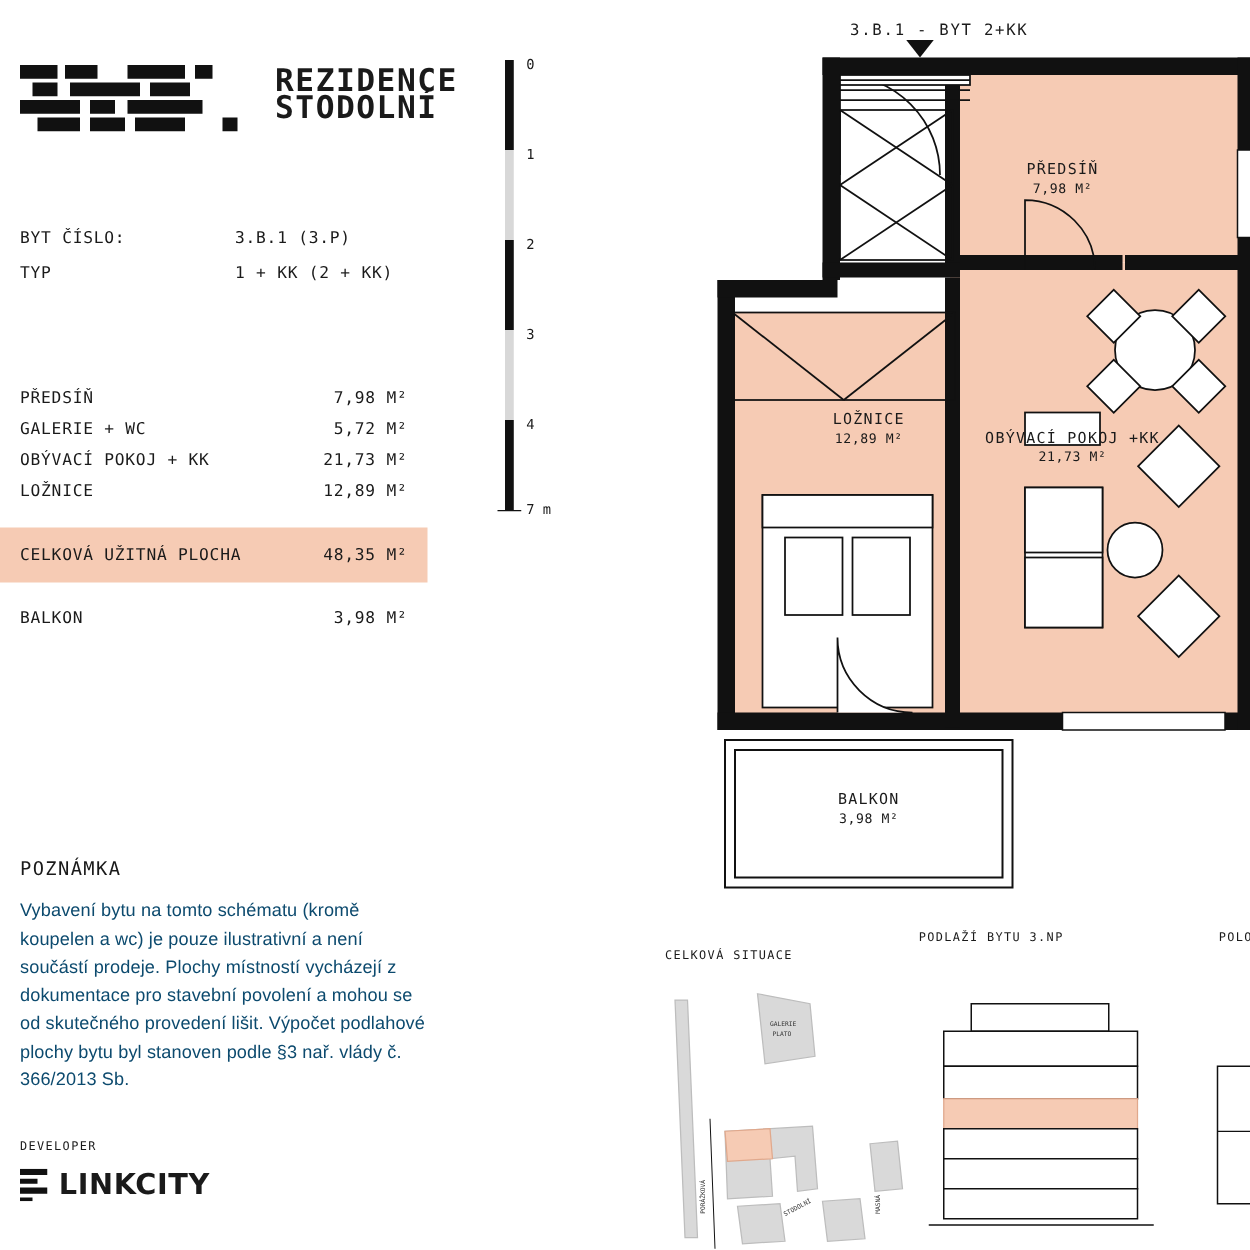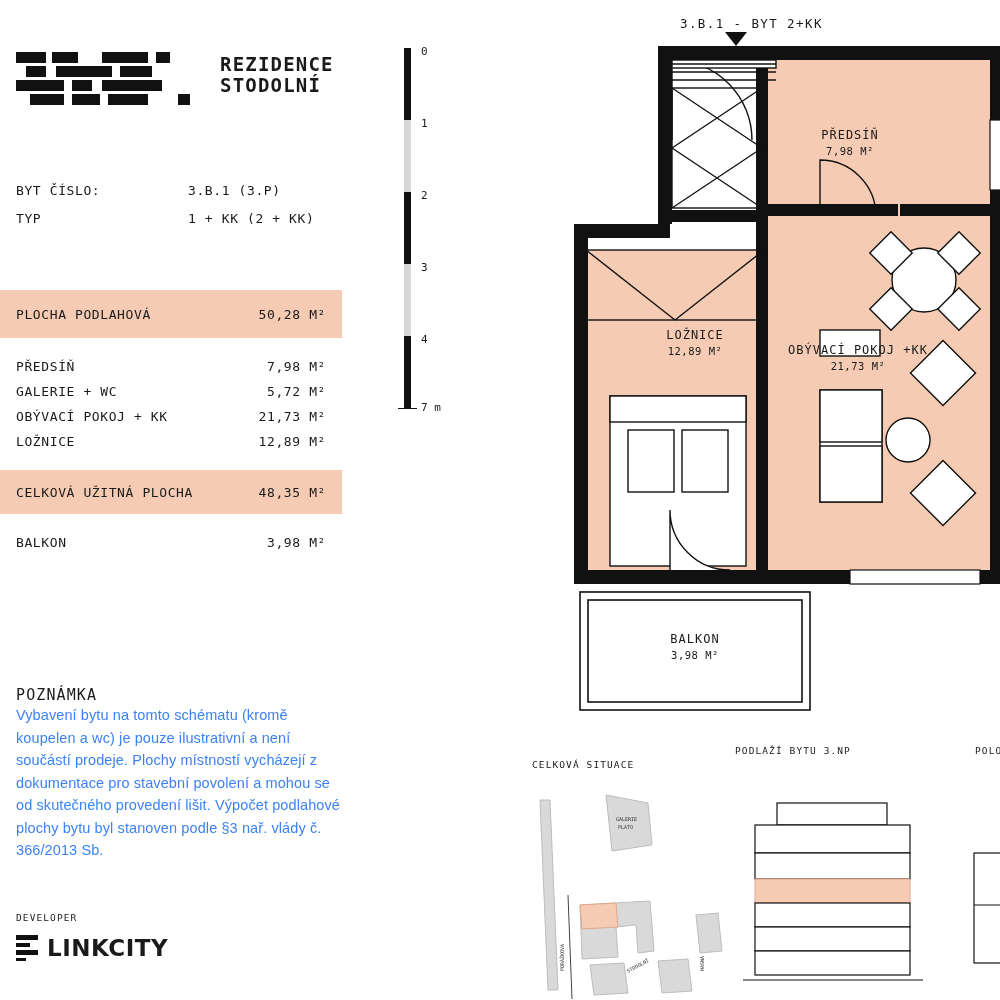--- a/index.html
+++ b/index.html
@@ -12,42 +12,43 @@
     position:relative;
     overflow:hidden;
   }
   .sheet { position:absolute; inset:0; }
 
   
   .left { position:absolute; left:0; top:0; width:400px; height:1000px; }
 
   .logo-wrap { position:absolute; left:16px; top:50px; width:350px; height:66px; }
   .logo-mark { position:absolute; left:0; top:0; width:180px; height:60px; }
-  .logo-text { position:absolute; left:204px; top:4px; font-weight:bold; font-size:19px; letter-spacing:1.2px; line-height:21px; }
+  .logo-text { position:absolute; left:204px; top:4px; font-weight:bold; font-size:25px; letter-spacing:1.2px; line-height:21px; }
 
   .meta { position:absolute; left:16px; top:176px; width:330px; font-size:13px; letter-spacing:.6px; }
   .meta-row { display:flex; height:28px; align-items:center; }
   .meta-key { width:172px; }
   .meta-val { }
 
   .areas { position:absolute; left:0; top:290px; width:342px; font-size:13px; letter-spacing:.6px; }
   .arow { display:flex; align-items:center; height:25px; padding:0 16px; }
   .arow .nm { flex:1; }
   .arow .vl { text-align:right; white-space:nowrap; }
   .band { background:#f6cbb4; height:48px; }
   .gap-md { height:16px; }
 
   .note { position:absolute; left:16px; top:686px; width:330px; }
   .note-title { font-size:15px; letter-spacing:1.1px; }
   .note-body {
+    margin-top:14px;
     font-family:"Liberation Sans", sans-serif;
     font-size:14.5px;
     line-height:22.5px;
     letter-spacing:.1px;
-    color:#3b82f6;
+    color:#0c4a6e;
   }
 
   .dev { position:absolute; left:16px; top:912px; width:330px; }
   .dev-title { font-size:9.5px; letter-spacing:1.1px; }
   .dev-logo { margin-top:12px; display:flex; align-items:center; gap:9px; }
   .dev-logo .lk-mark { width:22px; height:26px; position:relative; }
   .dev-logo .lk-name { font-weight:bold; font-size:23px; letter-spacing:.5px; font-family:"DejaVu Sans", sans-serif; }
 
   
   .scale { position:absolute; left:395px; top:40px; width:60px; height:380px; }
@@ -110,24 +111,20 @@
         <span class="meta-val">3.B.1 (3.P)</span>
       </div>
       <div class="meta-row">
         <span class="meta-key">TYP</span>
         <span class="meta-val">1 + KK (2 + KK)</span>
       </div>
     </div>
 
     <div class="areas">
 
-      <div class="arow band" style="height:48px;">
-        <span class="nm">PLOCHA PODLAHOVÁ</span>
-        <span class="vl">50,28 M²</span>
-      </div>
 
       <div class="gap-md"></div>
 
       <div class="arow">
         <span class="nm">PŘEDSÍŇ</span>
         <span class="vl">7,98 M²</span>
       </div>
       <div class="arow">
         <span class="nm">GALERIE + WC</span>
         <span class="vl">5,72 M²</span>

